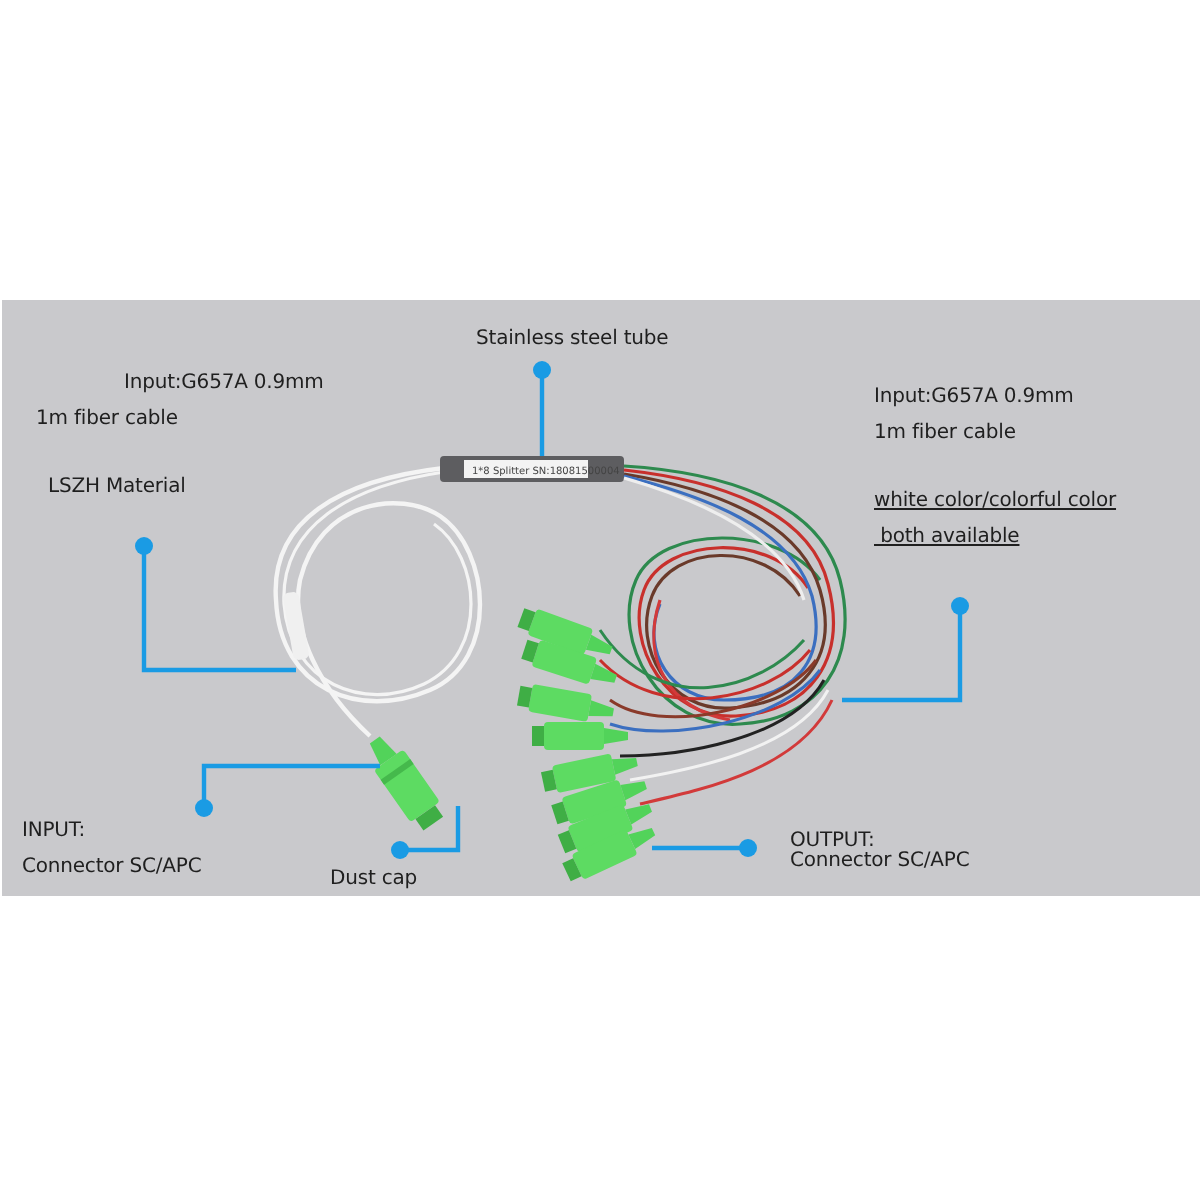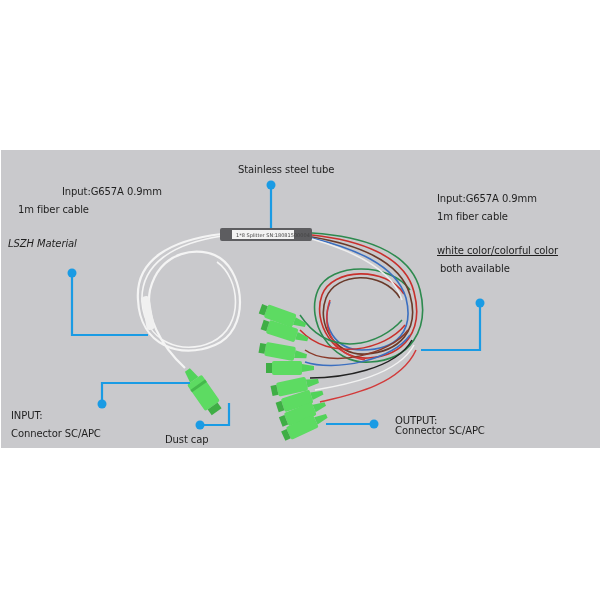--- a/index.html
+++ b/index.html
@@ -123,27 +123,27 @@
     <circle cx="480" cy="303" r="4.5"></circle>
     <circle cx="374" cy="424" r="4.5"></circle>
   </g>
 </svg>
 
 <div class="label" style="left:238px; top:161px;">Stainless steel tube</div>
 
 <div class="label" style="left:18px; top:183px;margin-left:44px;">Input:G657A 0.9mm</div>
 <div class="label" style="left:18px; top:201px;">1m fiber cable</div>
 
-<div class="label" style="left:8px; top:235px;font-style:italic;">LSZH Material</div>
+<div class="label" style="left:24px; top:235px;">LSZH Material</div>
 
 <div class="label" style="left:437px; top:190px;">Input:G657A 0.9mm</div>
 <div class="label" style="left:437px; top:208px;">1m fiber cable</div>
 
 <div class="label" style="left:437px; top:242px;text-decoration:underline;">white color/colorful color</div>
-<div class="label" style="left:437px; top:260px;"> both available</div>
+<div class="label" style="left:437px; top:260px;text-decoration:underline;"> both available</div>
 
 <div class="label" style="left:11px; top:407px;">INPUT:</div>
 <div class="label" style="left:11px; top:425px;">Connector SC/APC</div>
 
 <div class="label" style="left:165px; top:431px;">Dust cap</div>
 
 <div class="label" style="left:395px; top:412px;">OUTPUT:</div>
 <div class="label" style="left:395px; top:422px;">Connector SC/APC</div>
 
 </body></html>

